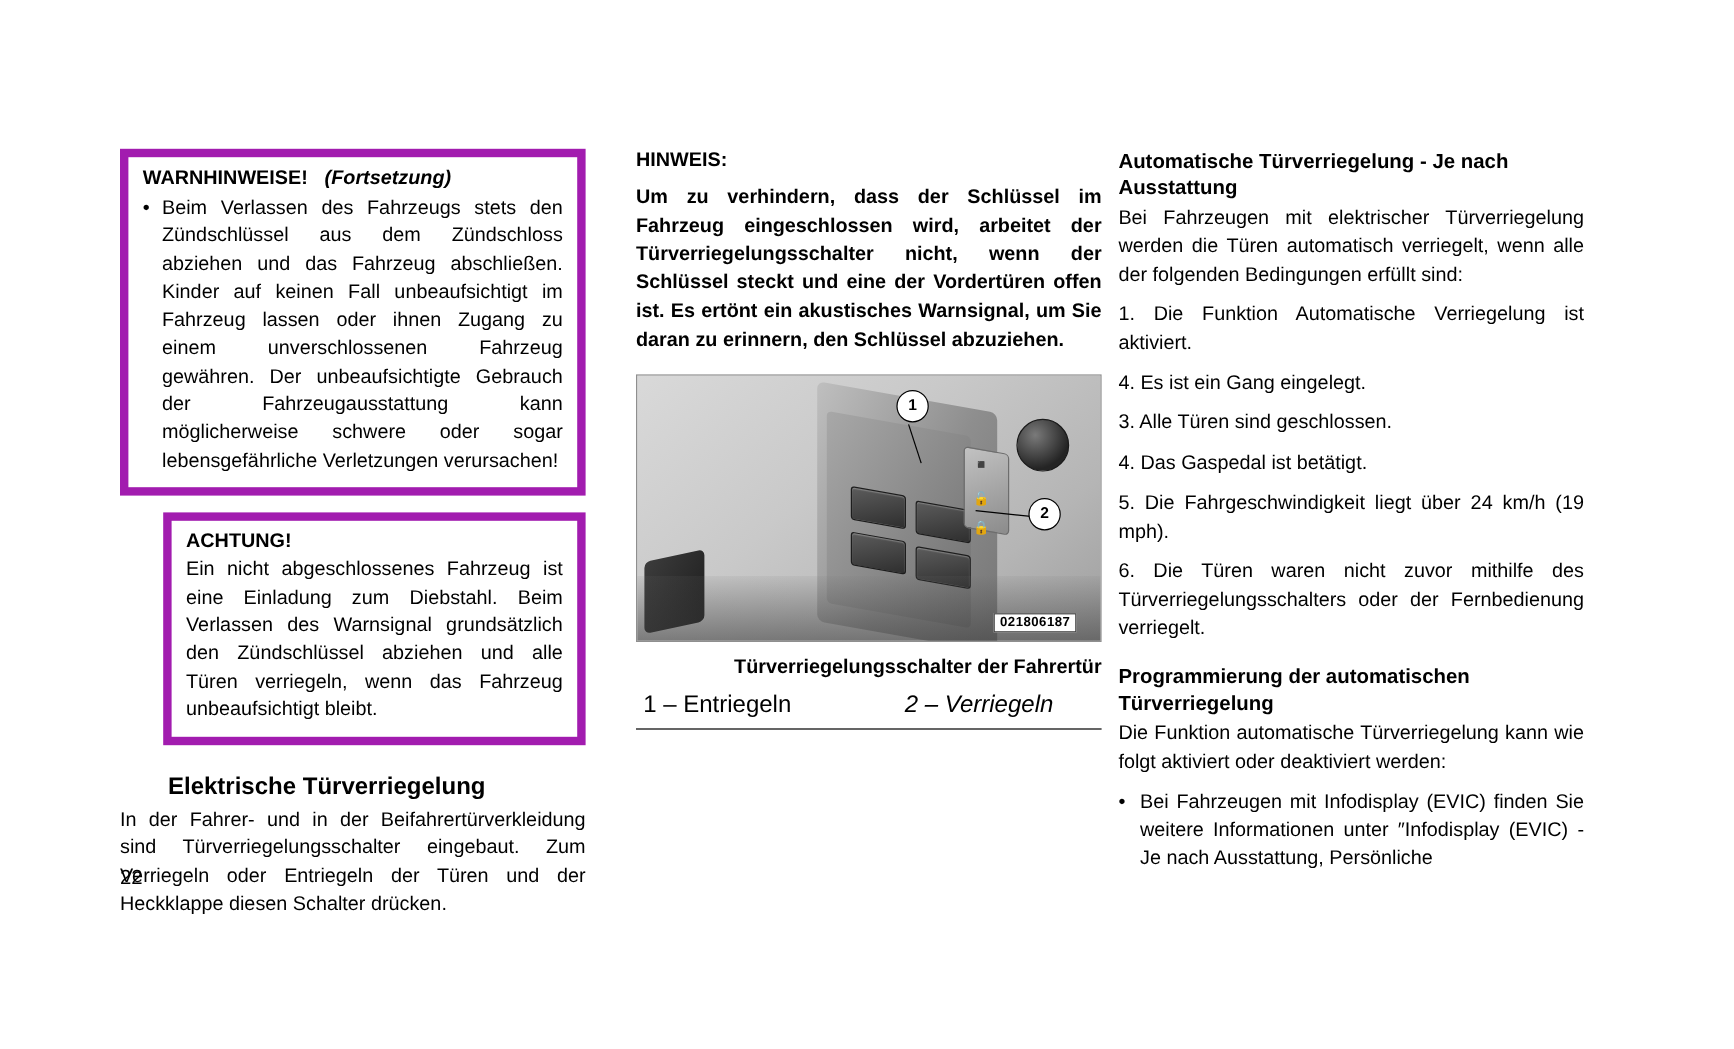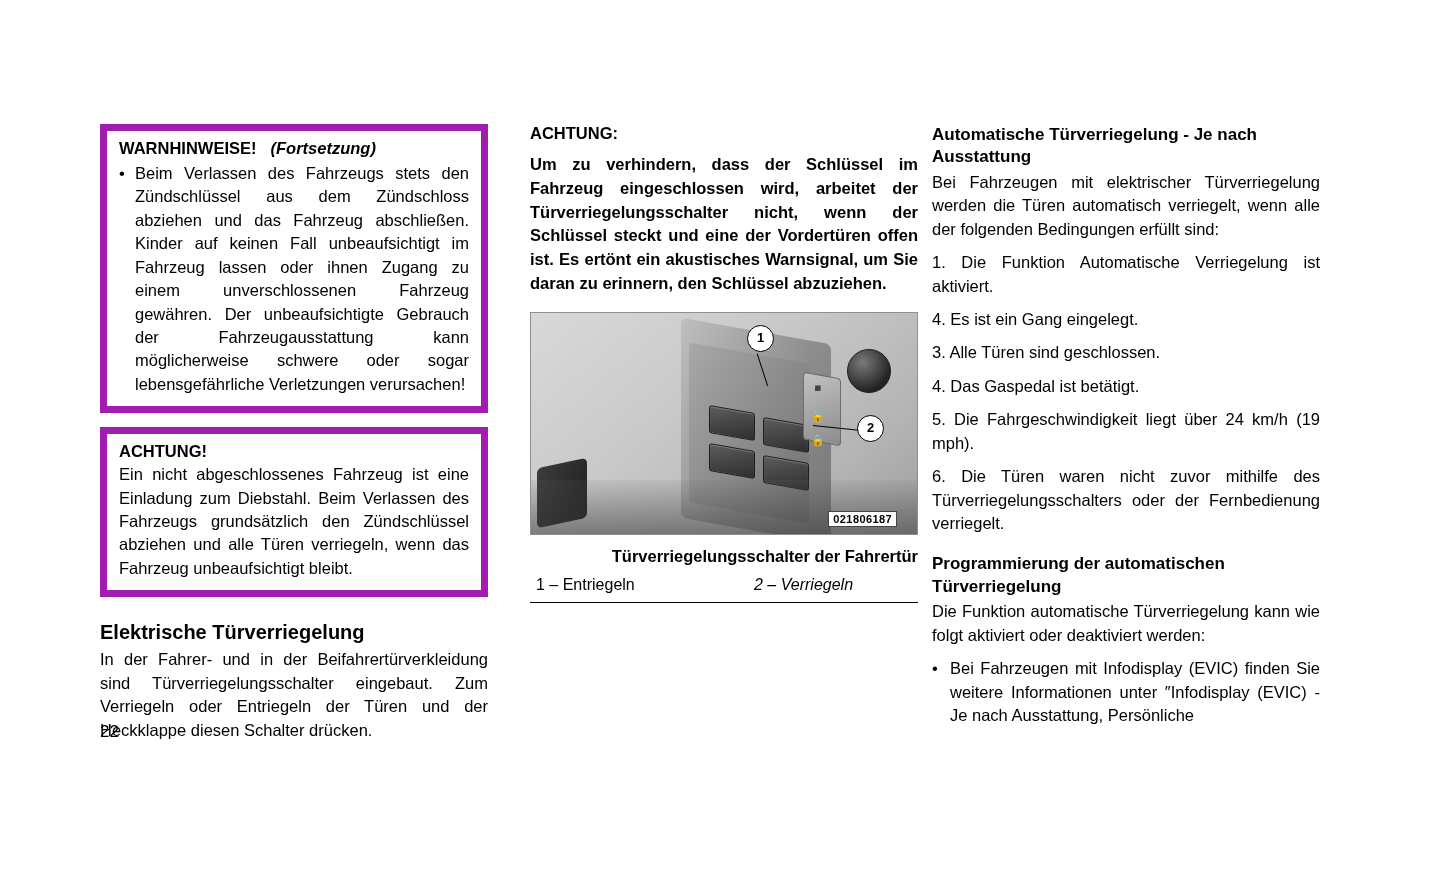--- a/index.html
+++ b/index.html
@@ -27,21 +27,21 @@
   }
   .col-left  { left: 100px;  width: 388px; }
   .col-mid   { left: 530px;  width: 388px; }
   .col-right { left: 932px;  width: 388px; }
 
   .box {
     border: 7px solid #a21caf;
     padding: 8px 12px 10px 12px;
     box-sizing: border-box;
   }
-  .box + .box { margin-top: 14px; }
+  .box + .box { margin-top: 14px; margin-left: 36px; }
 
   .warn-title {
     font-weight: bold;
     font-size: 16.5px;
     margin-bottom: 4px;
   }
   .warn-title .cont {
     font-style: italic;
     margin-left: 14px;
   }
@@ -67,20 +67,21 @@
   .attn-text {
     font-size: 16.5px;
     line-height: 1.42;
     text-align: justify;
   }
   .section-head {
     font-weight: bold;
     font-size: 20px;
     margin-top: 24px;
     margin-bottom: 4px;
+    margin-left: 40px;
   }
   .body-text {
     font-size: 16.5px;
     line-height: 1.42;
     text-align: justify;
   }
   .note-label {
     font-weight: bold;
     font-size: 16.5px;
     margin-bottom: 10px;
@@ -208,21 +209,21 @@
   }
   .fig-caption {
     margin-top: 12px;
     text-align: right;
     font-weight: bold;
     font-size: 16.5px;
   }
   .legend {
     margin-top: 10px;
     display: flex;
-    font-size: 16px;
+    font-size: 20px;
     padding-bottom: 8px;
     border-bottom: 1.3px solid #000;
   }
   .legend-item { width: 50%; }
   .legend-item.first { padding-left: 6px; }
   .legend-item.second { padding-left: 54px; font-style: italic; }
 
   .r-head {
     font-weight: bold;
     font-size: 17px;
@@ -262,30 +263,30 @@
         <span>WARNHINWEISE!</span><span class="cont">(Fortsetzung)</span>
       </div>
       <div class="bullet-row">
         <span class="bullet-mark">•</span>
         <span class="bullet-text">Beim Verlassen des Fahrzeugs stets den Zündschlüssel aus dem Zündschloss abziehen und das Fahrzeug abschließen. Kinder auf keinen Fall unbeaufsichtigt im Fahrzeug lassen oder ihnen Zugang zu einem unverschlossenen Fahrzeug gewähren. Der unbeaufsichtigte Gebrauch der Fahrzeugausstattung kann möglicherweise schwere oder sogar lebensgefährliche Verletzungen verursachen!</span>
       </div>
     </div>
 
     <div class="box">
       <div class="attn-title">ACHTUNG!</div>
-      <div class="attn-text">Ein nicht abgeschlossenes Fahrzeug ist eine Einladung zum Diebstahl. Beim Verlassen des Fahrzeugs grundsätzlich den Zündschlüssel abziehen und alle Türen verriegeln, wenn das Fahrzeug unbeaufsichtigt bleibt.</div>
+      <div class="attn-text">Ein nicht abgeschlossenes Fahrzeug ist eine Einladung zum Diebstahl. Beim Verlassen des Warnsignal grundsätzlich den Zündschlüssel abziehen und alle Türen verriegeln, wenn das Fahrzeug unbeaufsichtigt bleibt.</div>
     </div>
 
     <div class="section-head">Elektrische Türverriegelung</div>
     <div class="body-text">In der Fahrer- und in der Beifahrertürverkleidung sind Türverriegelungsschalter eingebaut. Zum Verriegeln oder Entriegeln der Türen und der Heckklappe diesen Schalter drücken.</div>
   </div>
 
   <div class="col col-mid">
 
-    <div class="note-label">ACHTUNG:</div>
+    <div class="note-label">HINWEIS:</div>
     <div class="note-body">Um zu verhindern, dass der Schlüssel im Fahrzeug eingeschlossen wird, arbeitet der Türverriegelungsschalter nicht, wenn der Schlüssel steckt und eine der Vordertüren offen ist. Es ertönt ein akustisches Warnsignal, um Sie daran zu erinnern, den Schlüssel abzuziehen.</div>
 
     <div class="figure">
       <div class="fig-img">
         <div class="panel"></div>
         <div class="panel-inner"></div>
         <div class="sw sw1"></div>
         <div class="sw sw2"></div>
         <div class="sw sw3"></div>
         <div class="sw sw4"></div>

